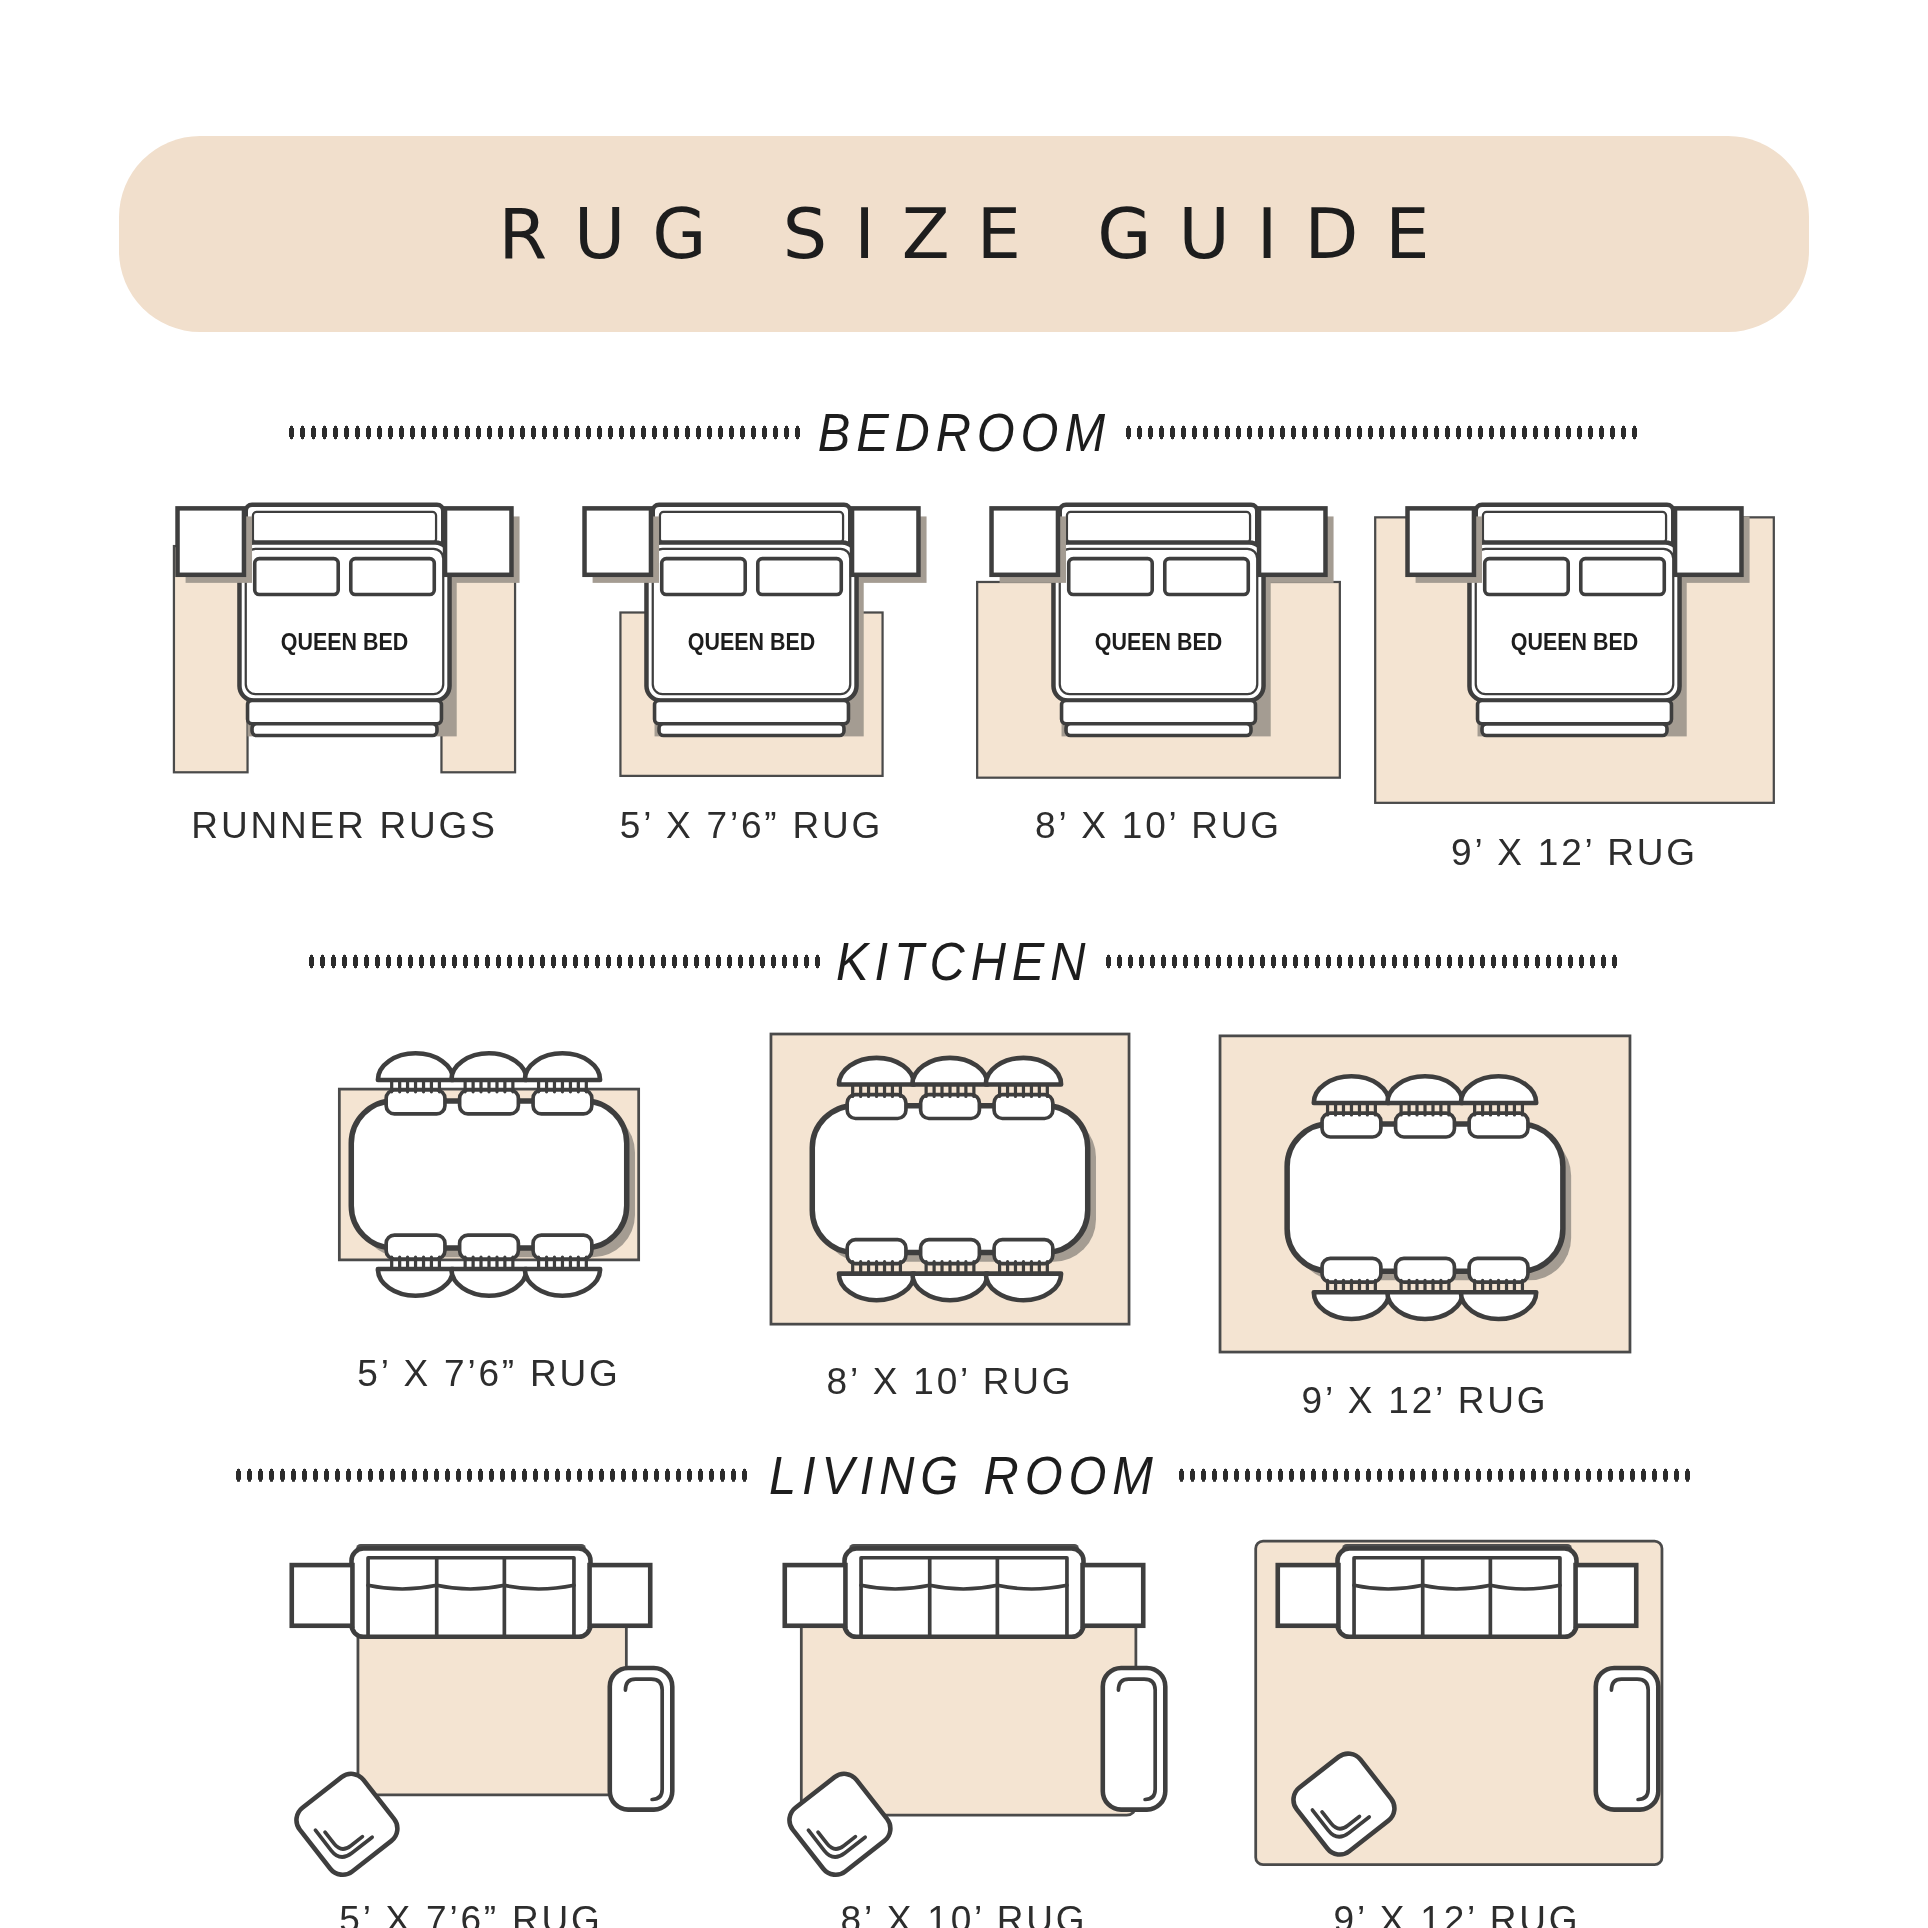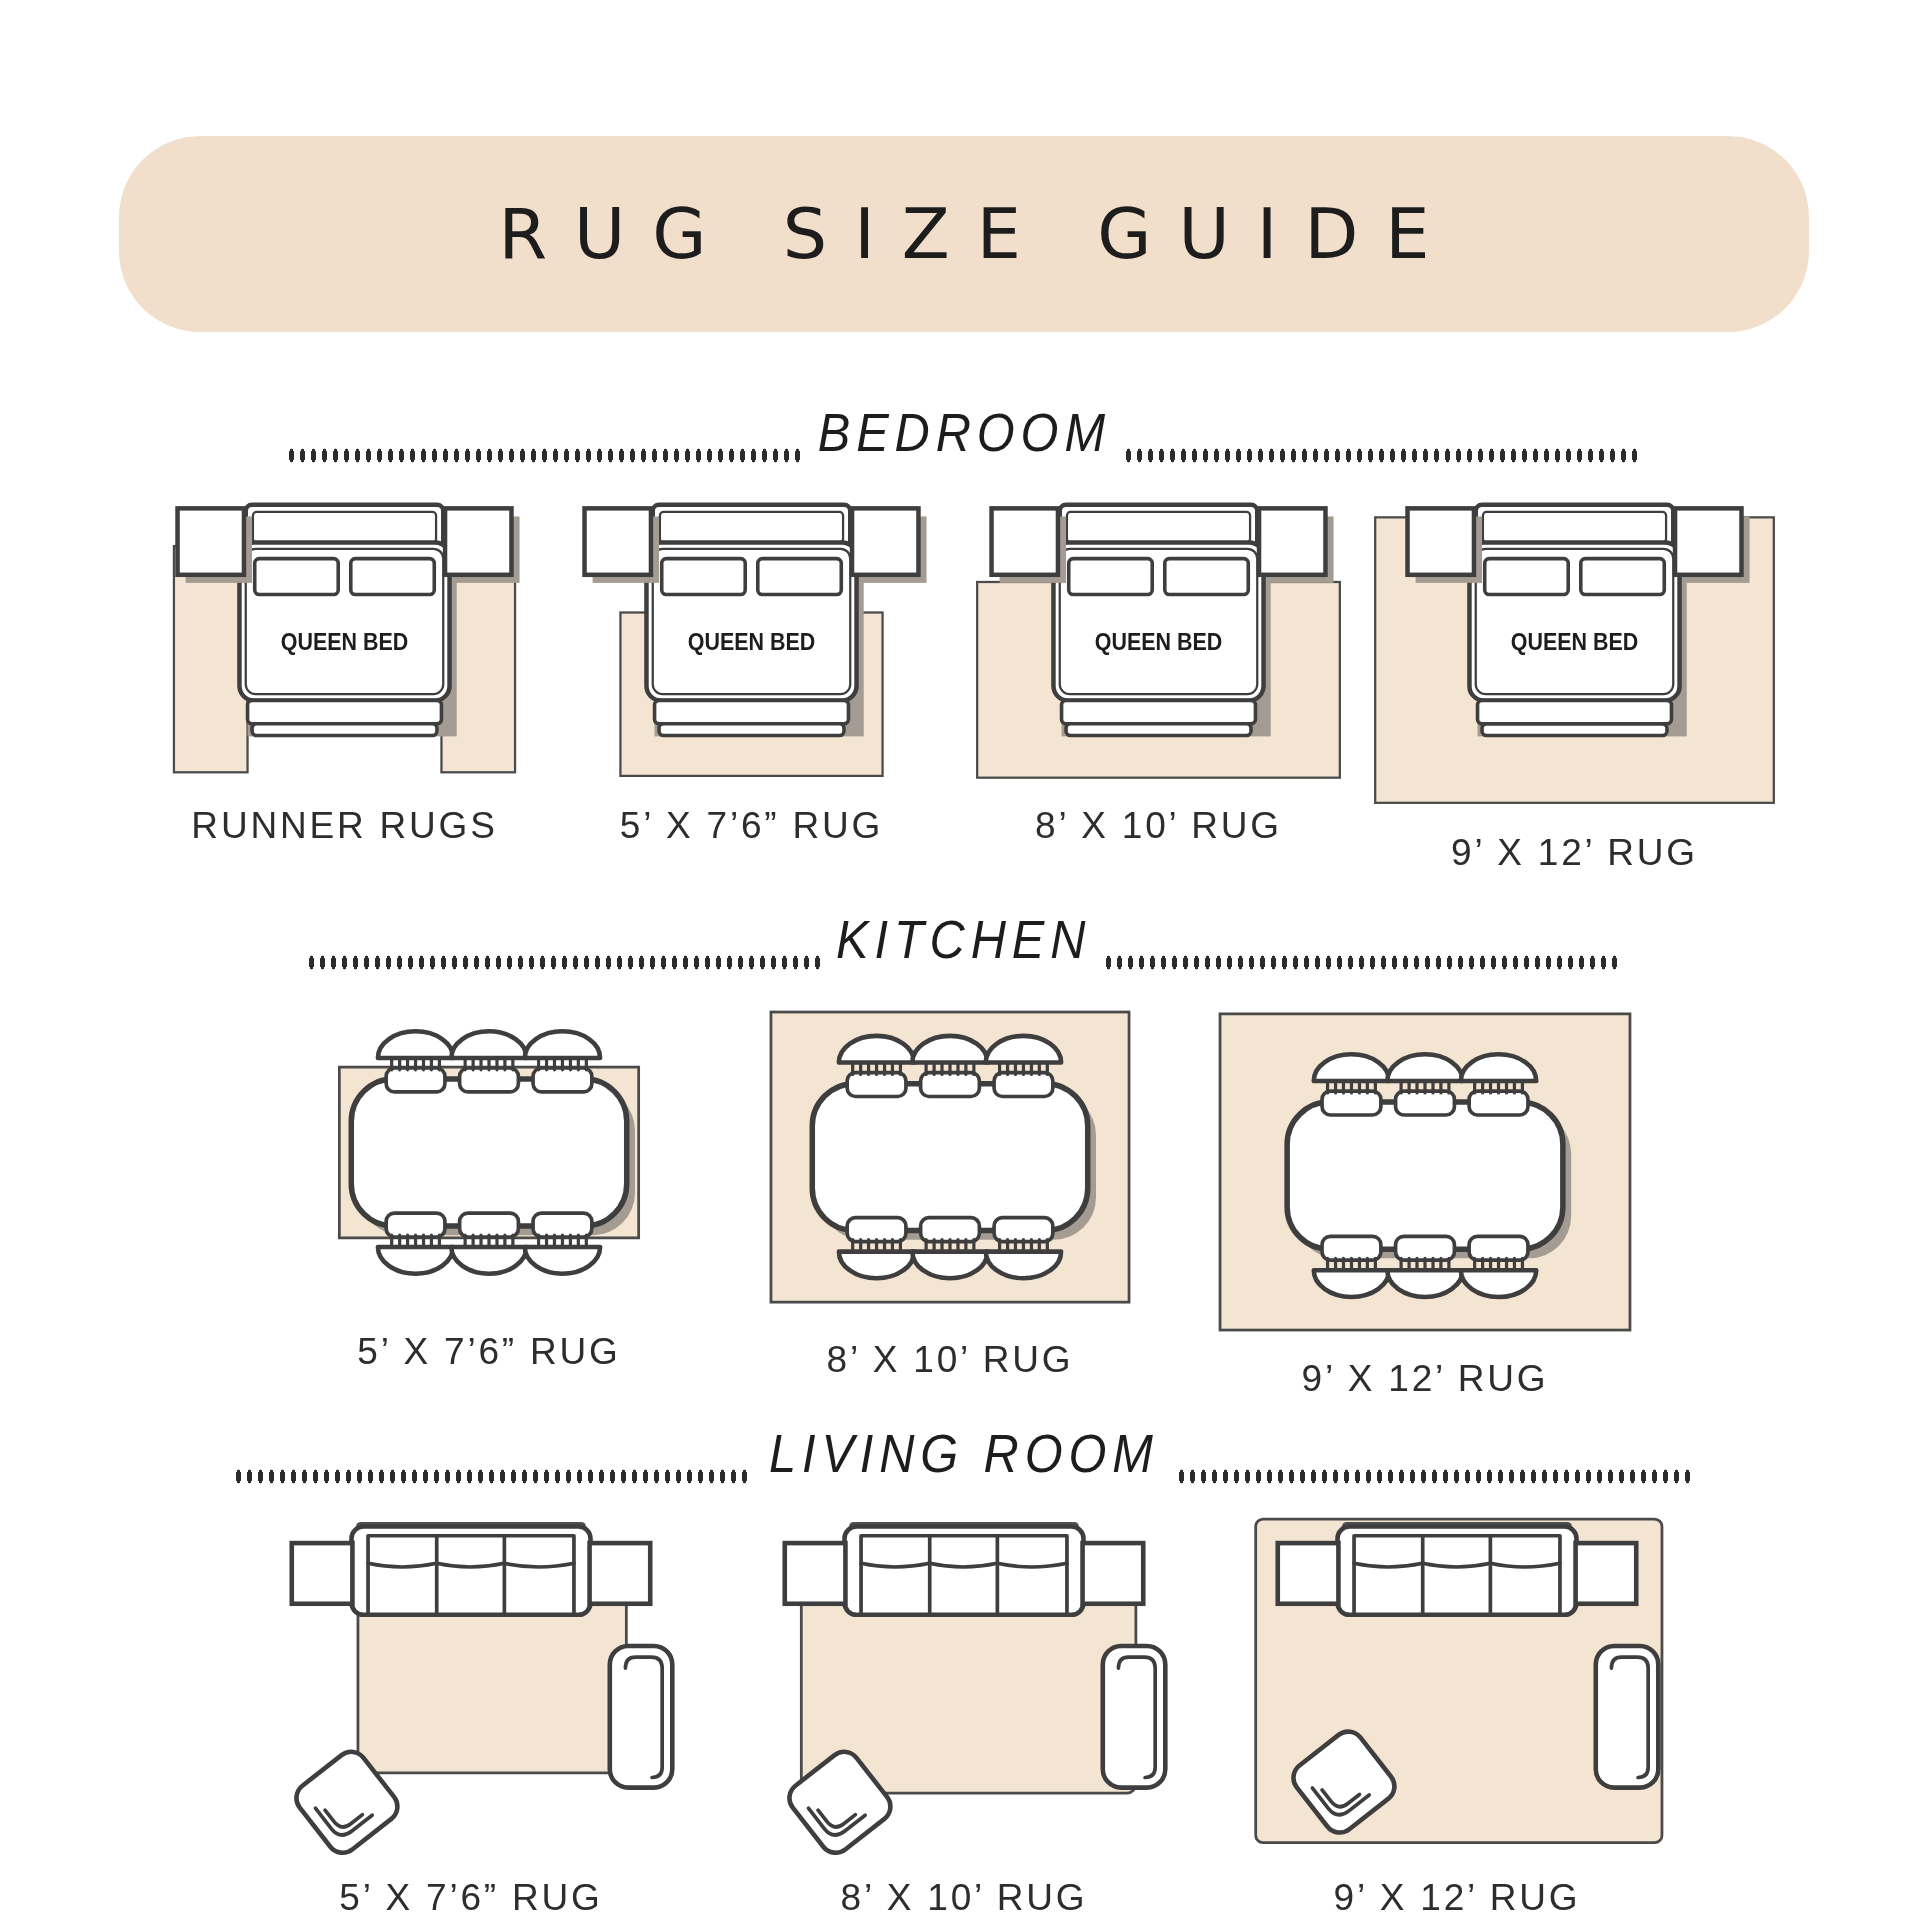--- a/index.html
+++ b/index.html
@@ -11,23 +11,23 @@
   body{width:1928px;height:1928px;overflow:hidden;font-family:"Liberation Sans",sans-serif}
   .page{width:1928px;height:1928px;position:relative}
 
   
   .banner{margin:136px 119px 0;height:196px;background:var(--c-banner);border-radius:81px;
           display:flex;align-items:center;justify-content:center}
   .banner h1{font-family:"DejaVu Sans","Liberation Sans",sans-serif;font-weight:500;color:var(--c-text);
              font-size:70px;letter-spacing:27px;padding-left:27px}
 
   
-  .sec-head{display:flex;align-items:flex-end;justify-content:center;}
+  .sec-head{display:flex;align-items:center;justify-content:center;}
   .sec-head.first{margin-top:70px}
-  .sec-head.mid{margin-top:35px}
+  .sec-head.mid{margin-top:57px}
   .sec-head.last{margin-top:23px}
   .dots{width:519px;height:14.7px;flex:0 0 auto;
         background-image:radial-gradient(ellipse 2.5px 6.9px at 50% 50%,var(--c-dots) 98%,transparent 100%);
         background-size:11px 14.7px;background-repeat:repeat-x;background-position:left center}
   .sec-head h2{font-size:53px;font-style:italic;font-weight:400;letter-spacing:6.4px;color:var(--c-text);
                transform:scaleX(.92);white-space:nowrap}
 
   
   .row{display:flex;justify-content:center;align-items:flex-start}
   .row.bedroom{margin-top:31px;gap:12px}

